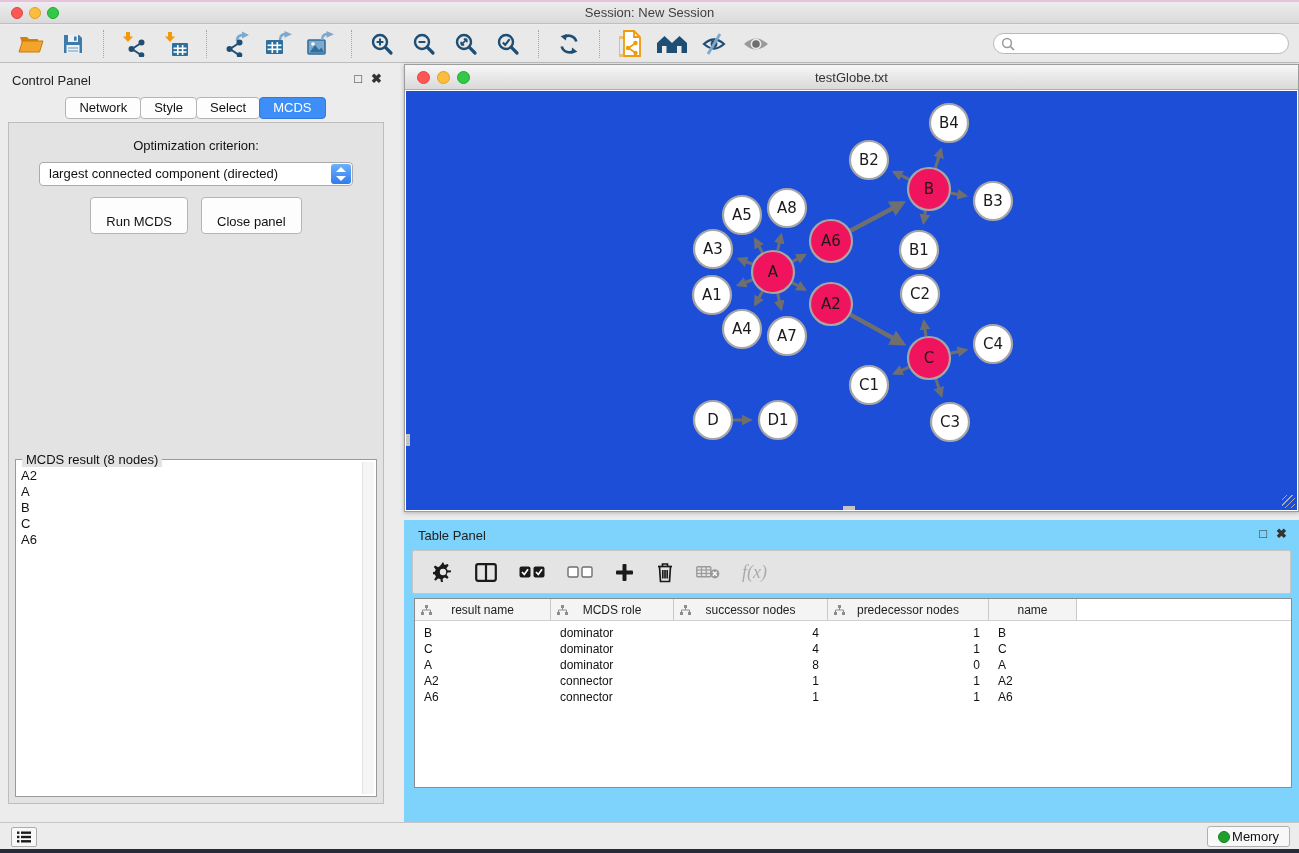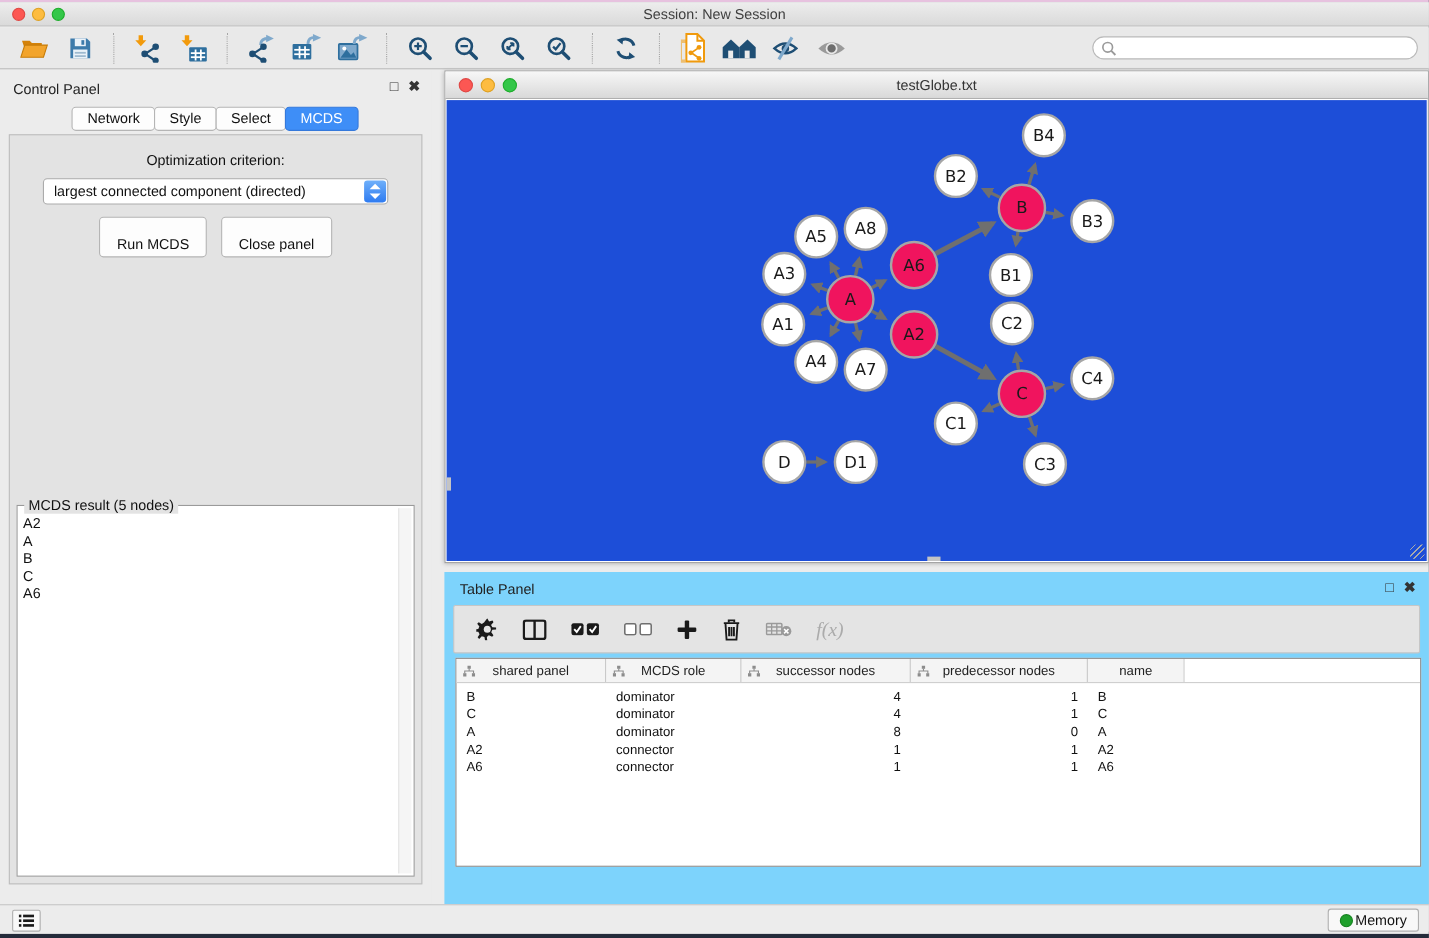--- a/index.html
+++ b/index.html
@@ -334,21 +334,21 @@
           <span class="up"></span>
             <span class="down"></span>
         </div>
       </div>
       <div class="cp-buttons">
         <button class="cbtn">Run MCDS</button>
         <button class="cbtn">Close panel</button>
       </div>
 
       <div class="result-box">
-        <span class="result-legend">MCDS result (5 nodes)</span>
+        <span class="result-legend">MCDS result (8 nodes)</span>
         <div class="result-list" id="result-list">
             <div>A2</div>
             <div>A</div>
             <div>B</div>
             <div>C</div>
             <div>A6</div>
           </div>
         <div class="result-scroll"></div>
       </div>
     </div>
@@ -550,21 +550,21 @@
 
     <div class="tp-table">
       <div class="t-head" id="t-head">
           <div class="t-hcell" style="width: 136px;">
             <span class="hicon"><svg width="11" height="11" viewBox="0 0 11 11">
                 <rect x="4" y="0" width="3" height="3" fill="#8C8C8C"></rect>
                 <rect x="0" y="7" width="3" height="3" fill="#8C8C8C"></rect>
                 <rect x="8" y="7" width="3" height="3" fill="#8C8C8C"></rect>
                 <path d="M5.5 3 V5 M1.5 7 V5 H9.5 V7" stroke="#8C8C8C" fill="none"></path>
               </svg></span>
-            <span>shared panel</span>
+            <span>result name</span>
           </div>
           <div class="t-hcell" style="width: 123px;">
             <span class="hicon"><svg width="11" height="11" viewBox="0 0 11 11">
                 <rect x="4" y="0" width="3" height="3" fill="#8C8C8C"></rect>
                 <rect x="0" y="7" width="3" height="3" fill="#8C8C8C"></rect>
                 <rect x="8" y="7" width="3" height="3" fill="#8C8C8C"></rect>
                 <path d="M5.5 3 V5 M1.5 7 V5 H9.5 V7" stroke="#8C8C8C" fill="none"></path>
               </svg></span>
             <span>MCDS role</span>
           </div>

